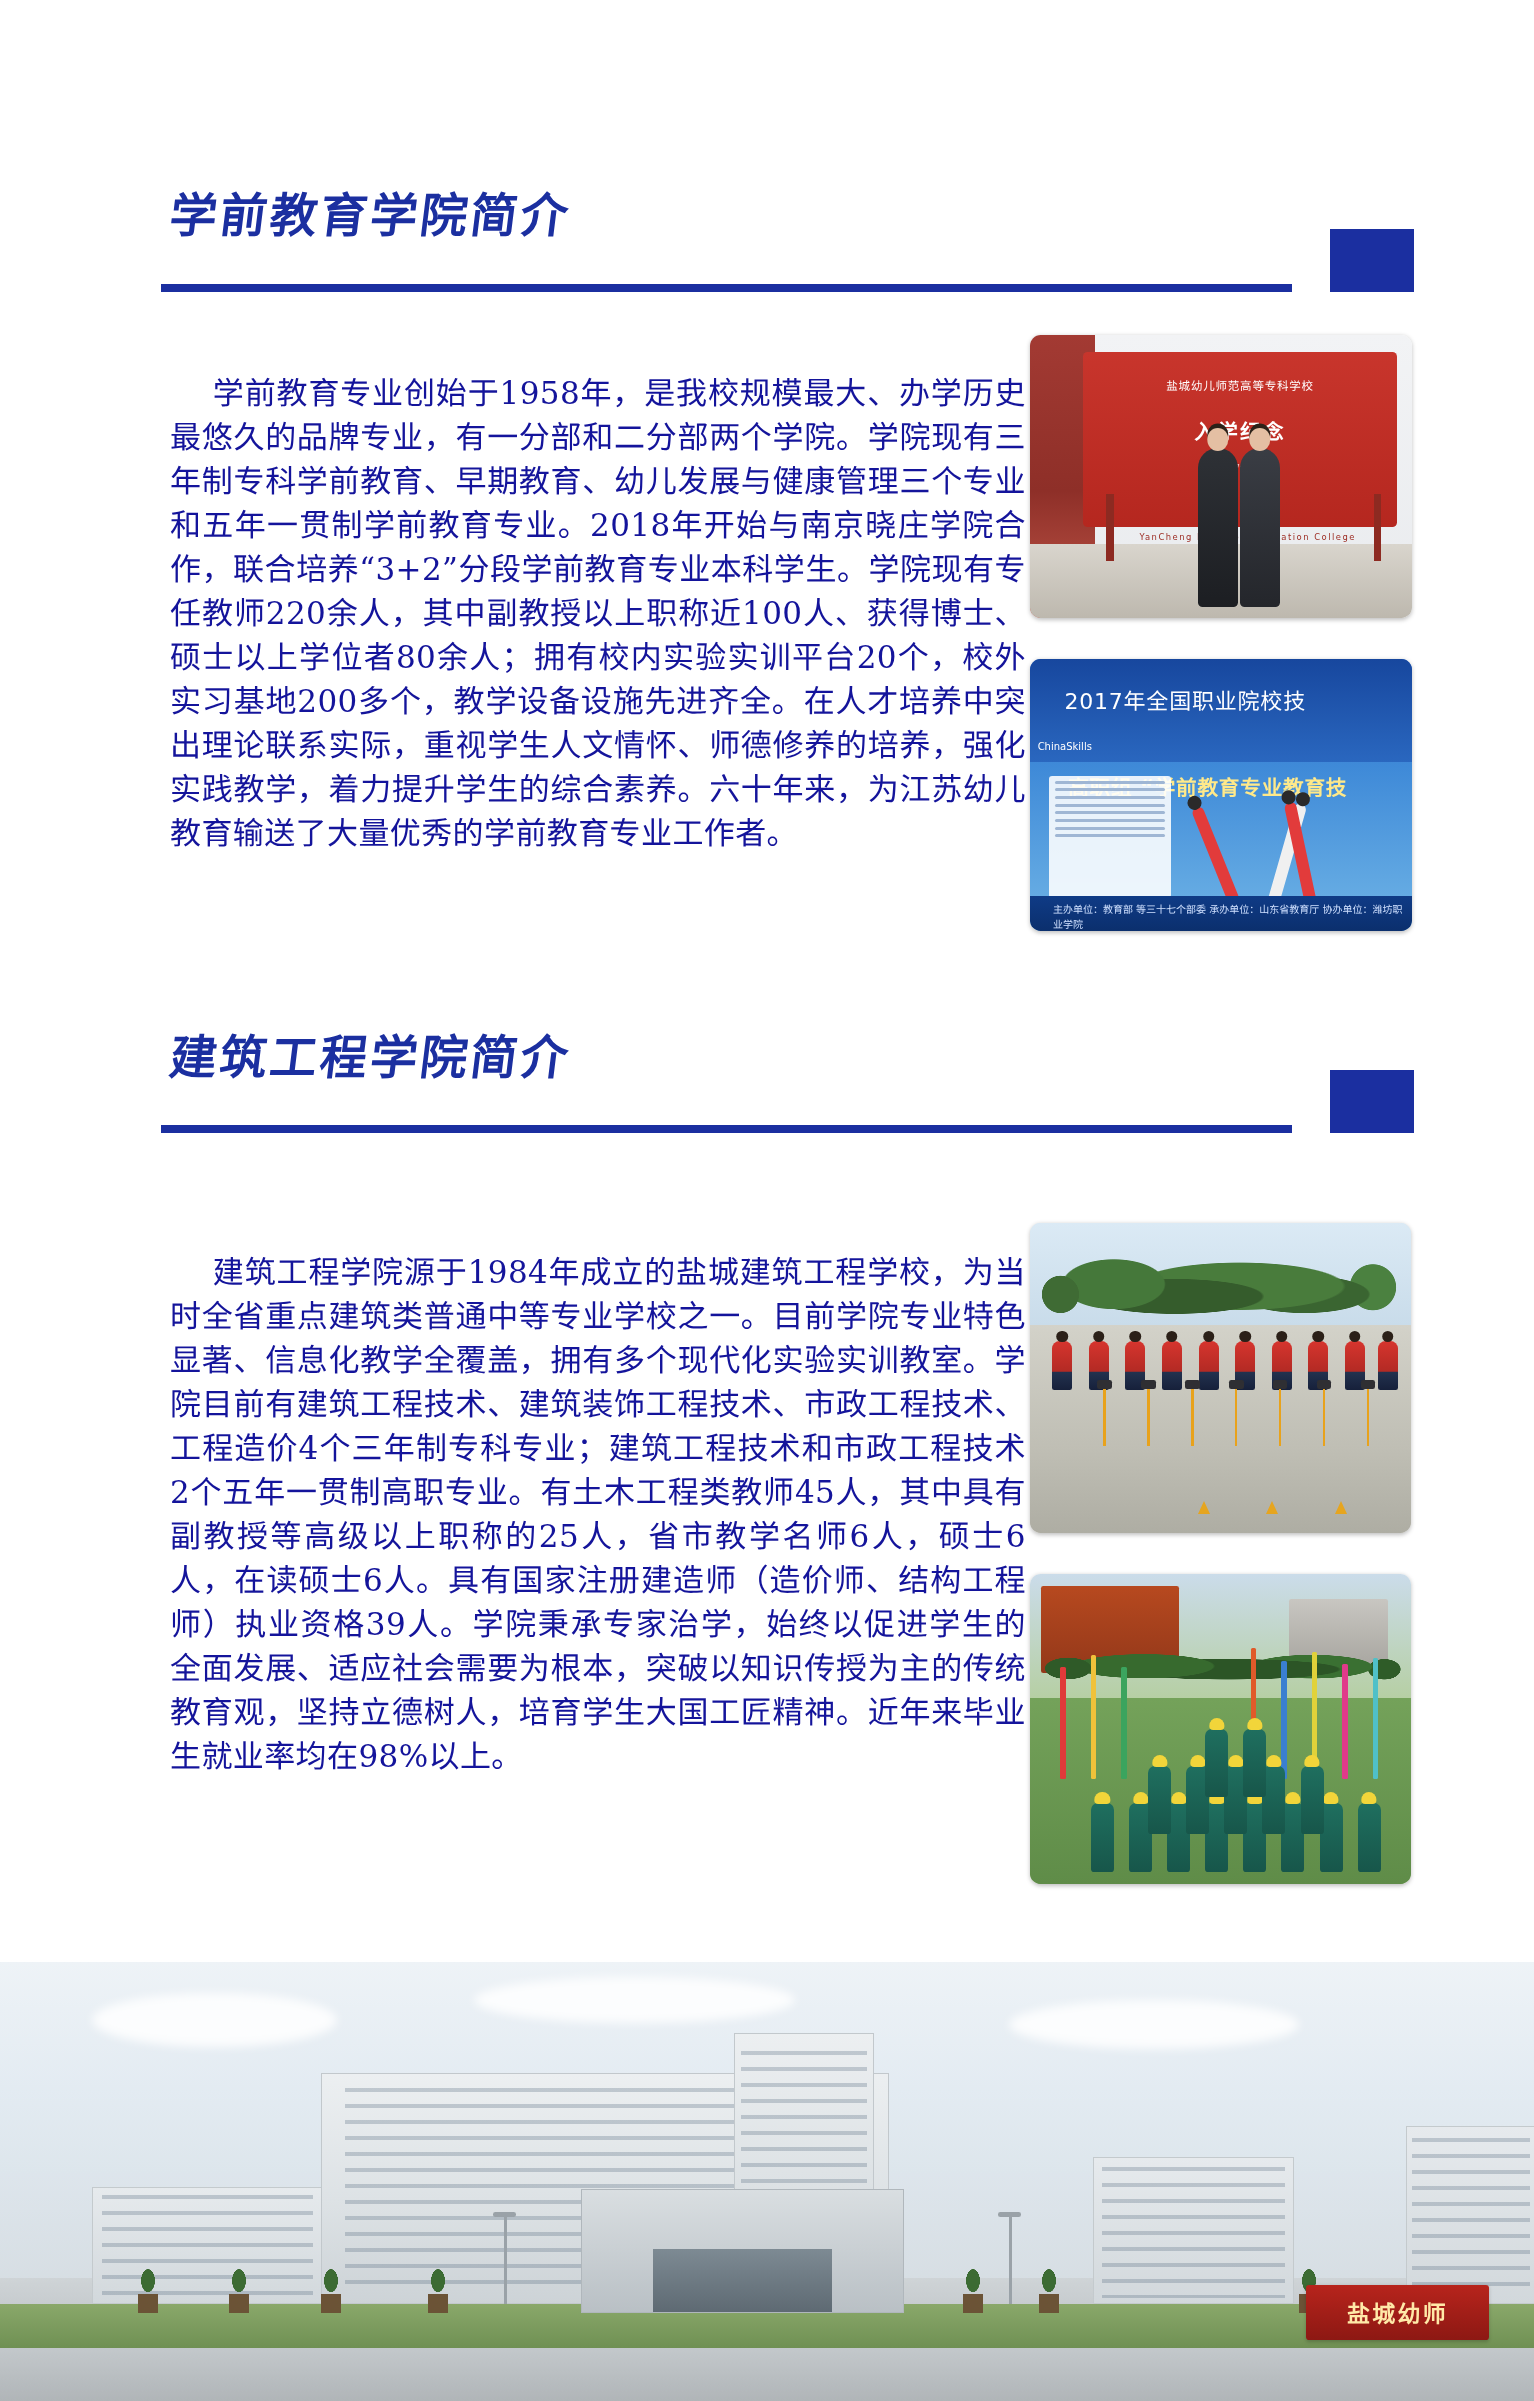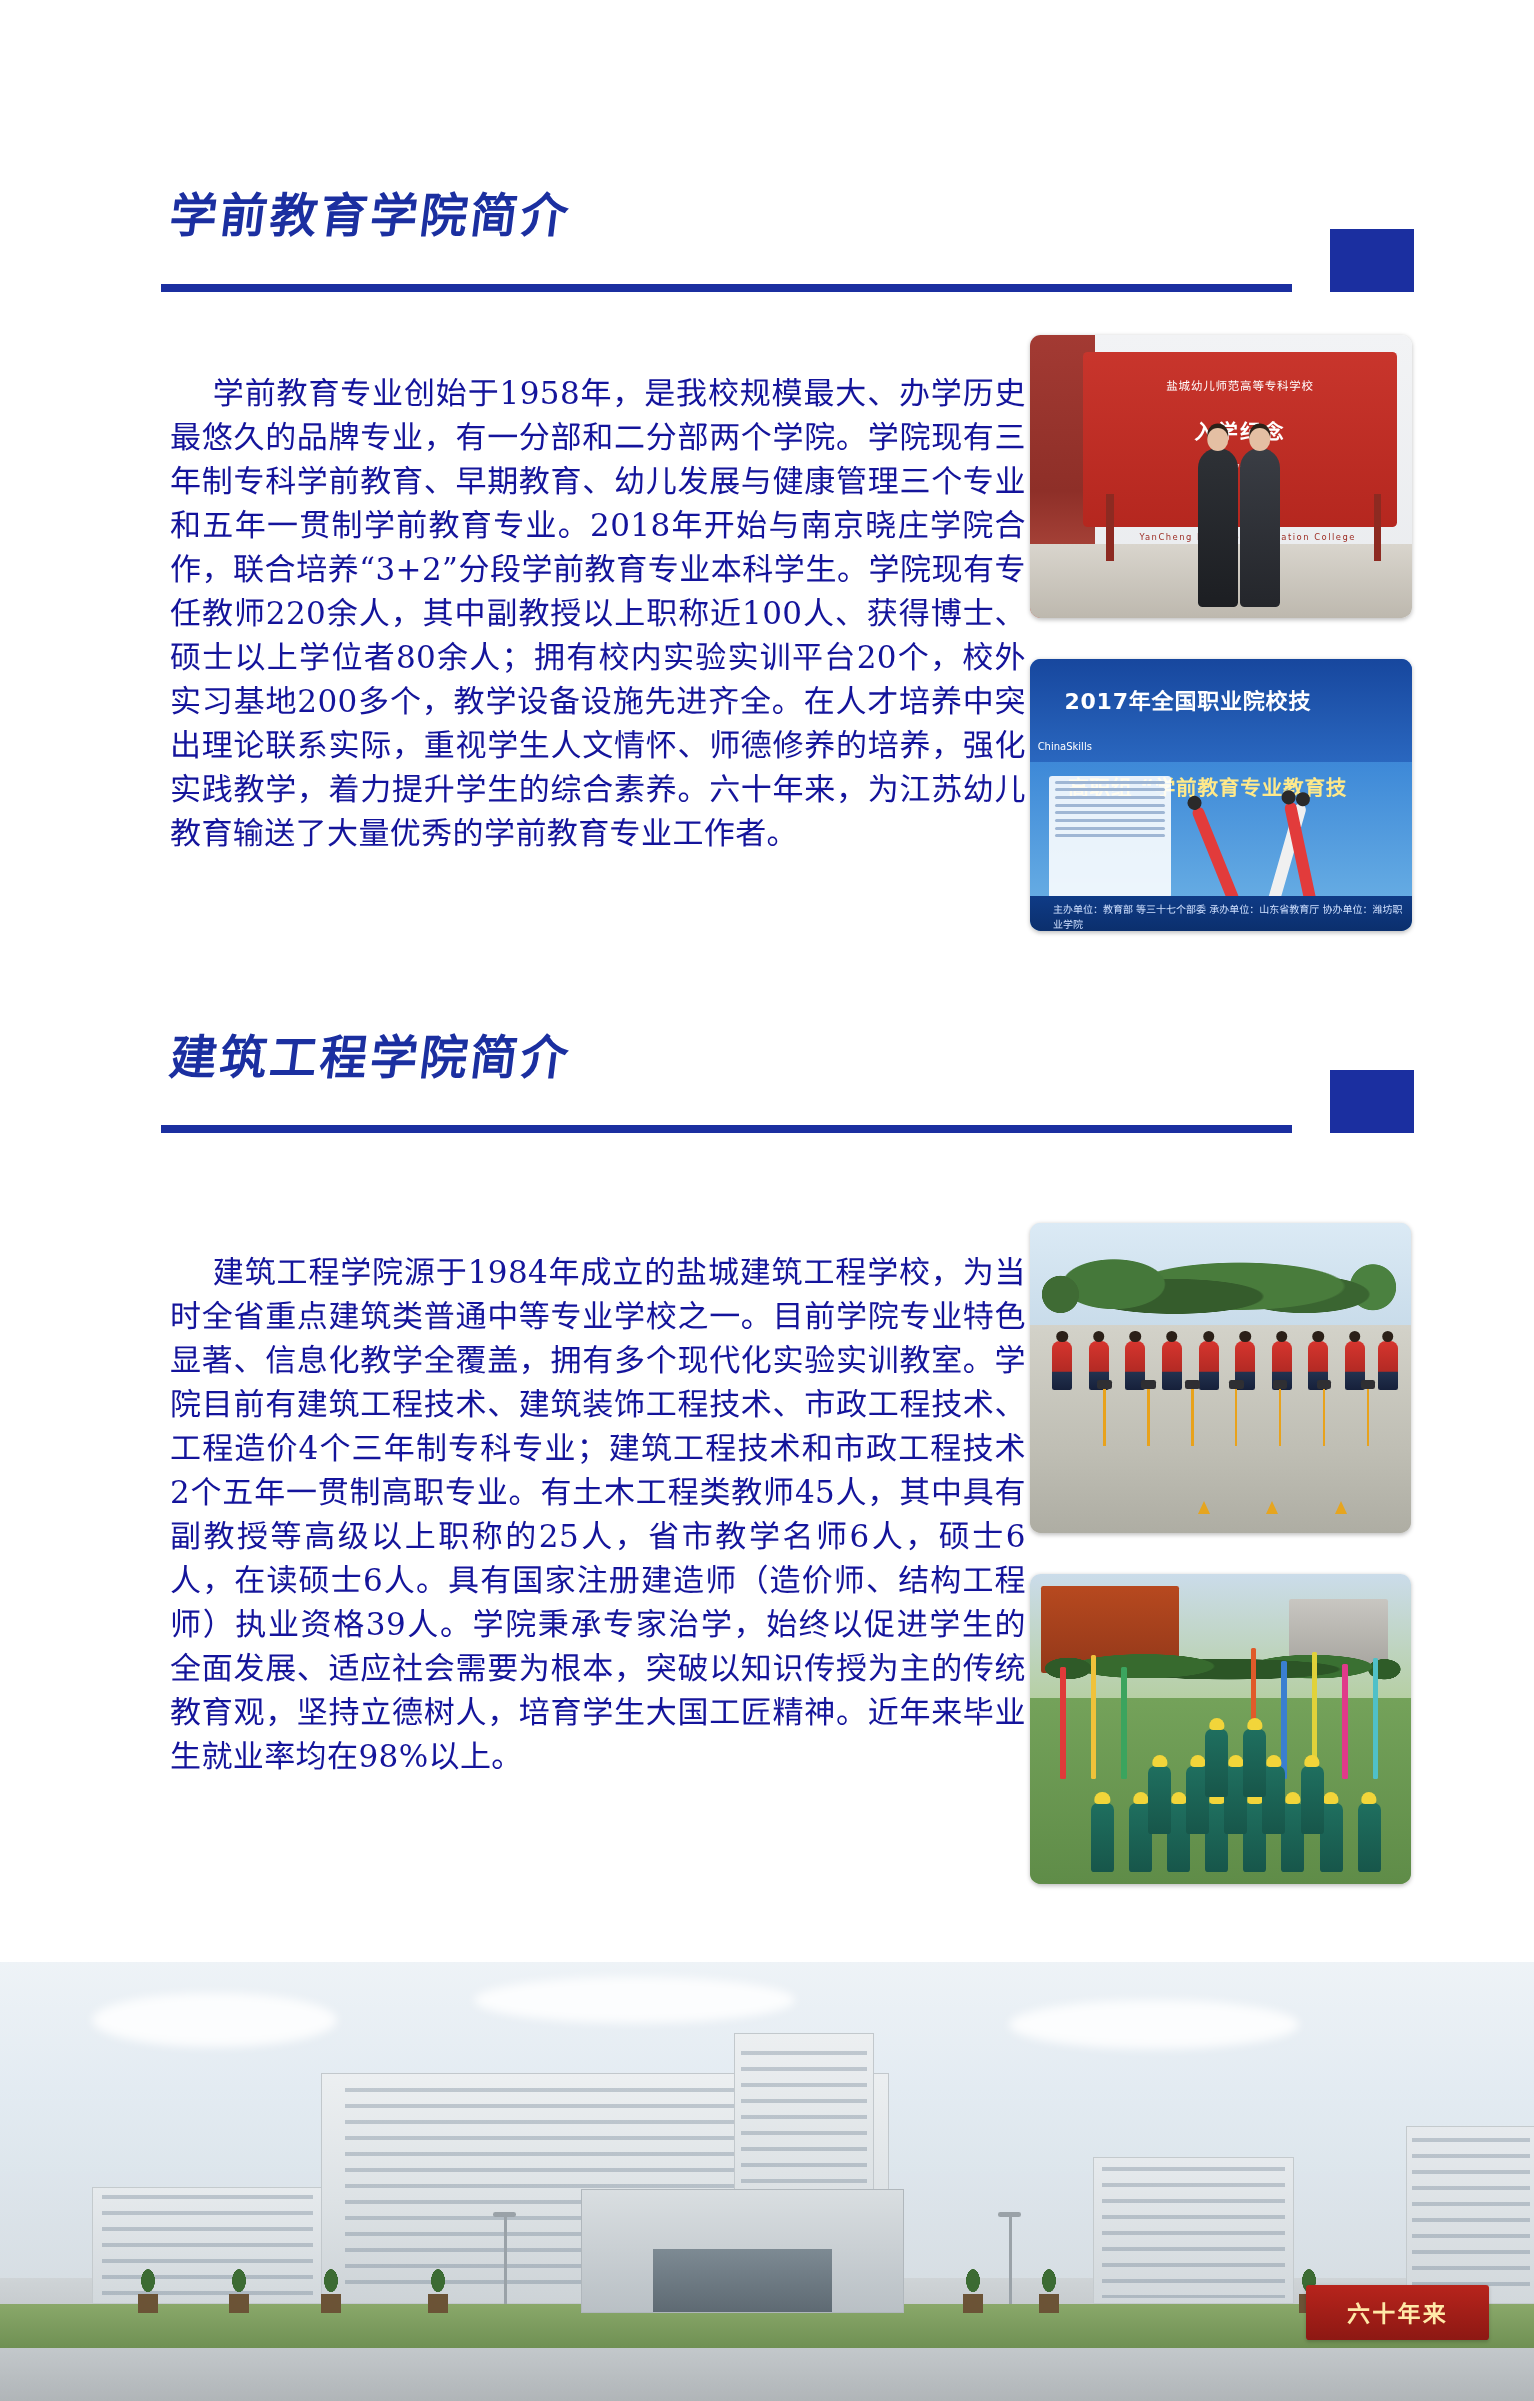--- a/index.html
+++ b/index.html
@@ -125,21 +125,21 @@
   
   .ph2 {
     background: linear-gradient(180deg,#2f6fd0 0%,#3f8ad8 40%,#6fb4e6 100%);
   }
   .ph2 .band-top {
     position: absolute; left: 0; right: 0; top: 0; height: 38%;
     background: linear-gradient(180deg,#17479e 0%,#2a67bf 100%);
   }
   .ph2 .t1 {
     position: absolute; top: 9%; left: 9%; right: 2%;
-    color: #ffffff; font-size: 22px; font-weight: bold;
+    color: #ffffff; font-size: 22px; font-weight: normal;
     font-family: "DejaVu Sans", sans-serif; letter-spacing: 0.8px;
     white-space: nowrap; overflow: hidden;
   }
   .ph2 .t2 {
     position: absolute; top: 25%; left: 10%; right: 2%;
     color: #ffe98a; font-size: 20.6px; font-weight: bold;
     font-family: "DejaVu Sans", sans-serif; letter-spacing: 0.8px;
     white-space: nowrap; overflow: hidden; margin-top: 44px;
   }
   .ph2 .brand {
@@ -510,17 +510,17 @@
     <div class="pano-tree" style="left:229px;"></div>
     <div class="pano-tree" style="left:321px;"></div>
     <div class="pano-tree" style="left:428px;"></div>
     <div class="pano-tree" style="left:963px;"></div>
     <div class="pano-tree" style="left:1039px;"></div>
     <div class="pano-tree" style="left:1299px;"></div>
 
     <div class="pano-pole" style="left:504px;"></div>
     <div class="pano-pole" style="left:1009px;"></div>
 
-    <div class="pano-sign">六十年来</div>
+    <div class="pano-sign">盐城幼师</div>
   </div>
 
 </div>
 
 
 </body></html>

